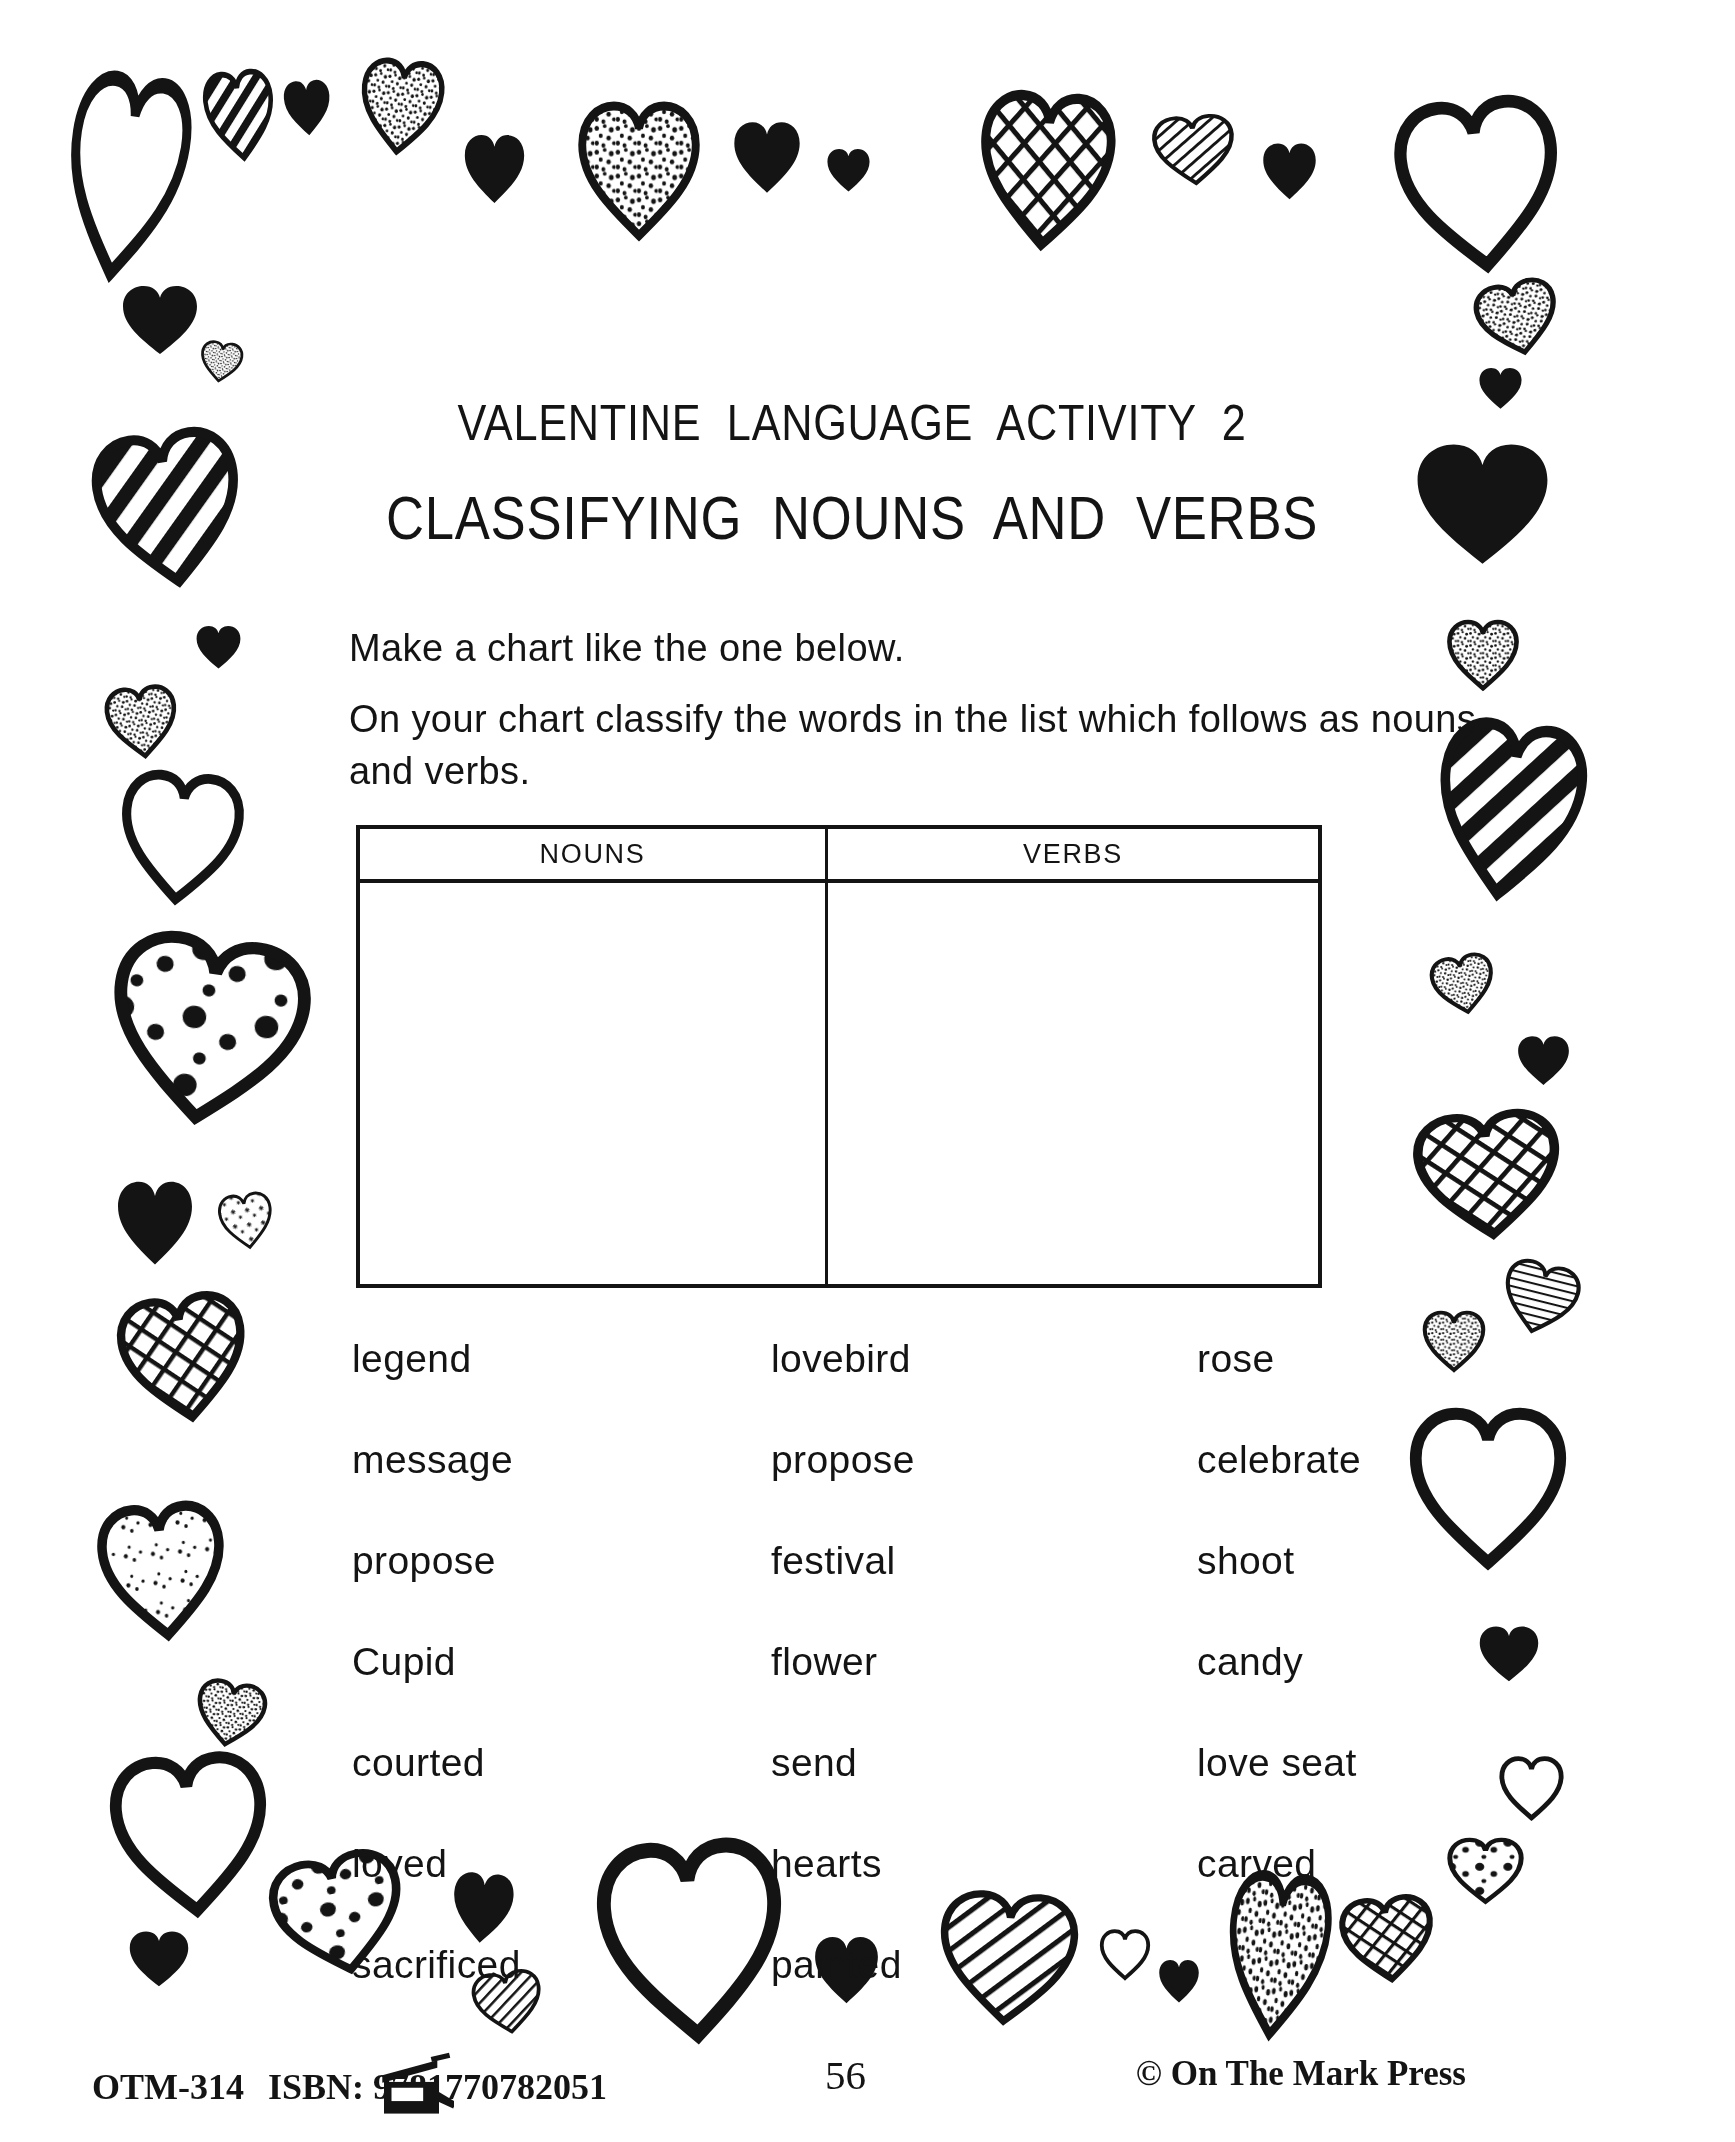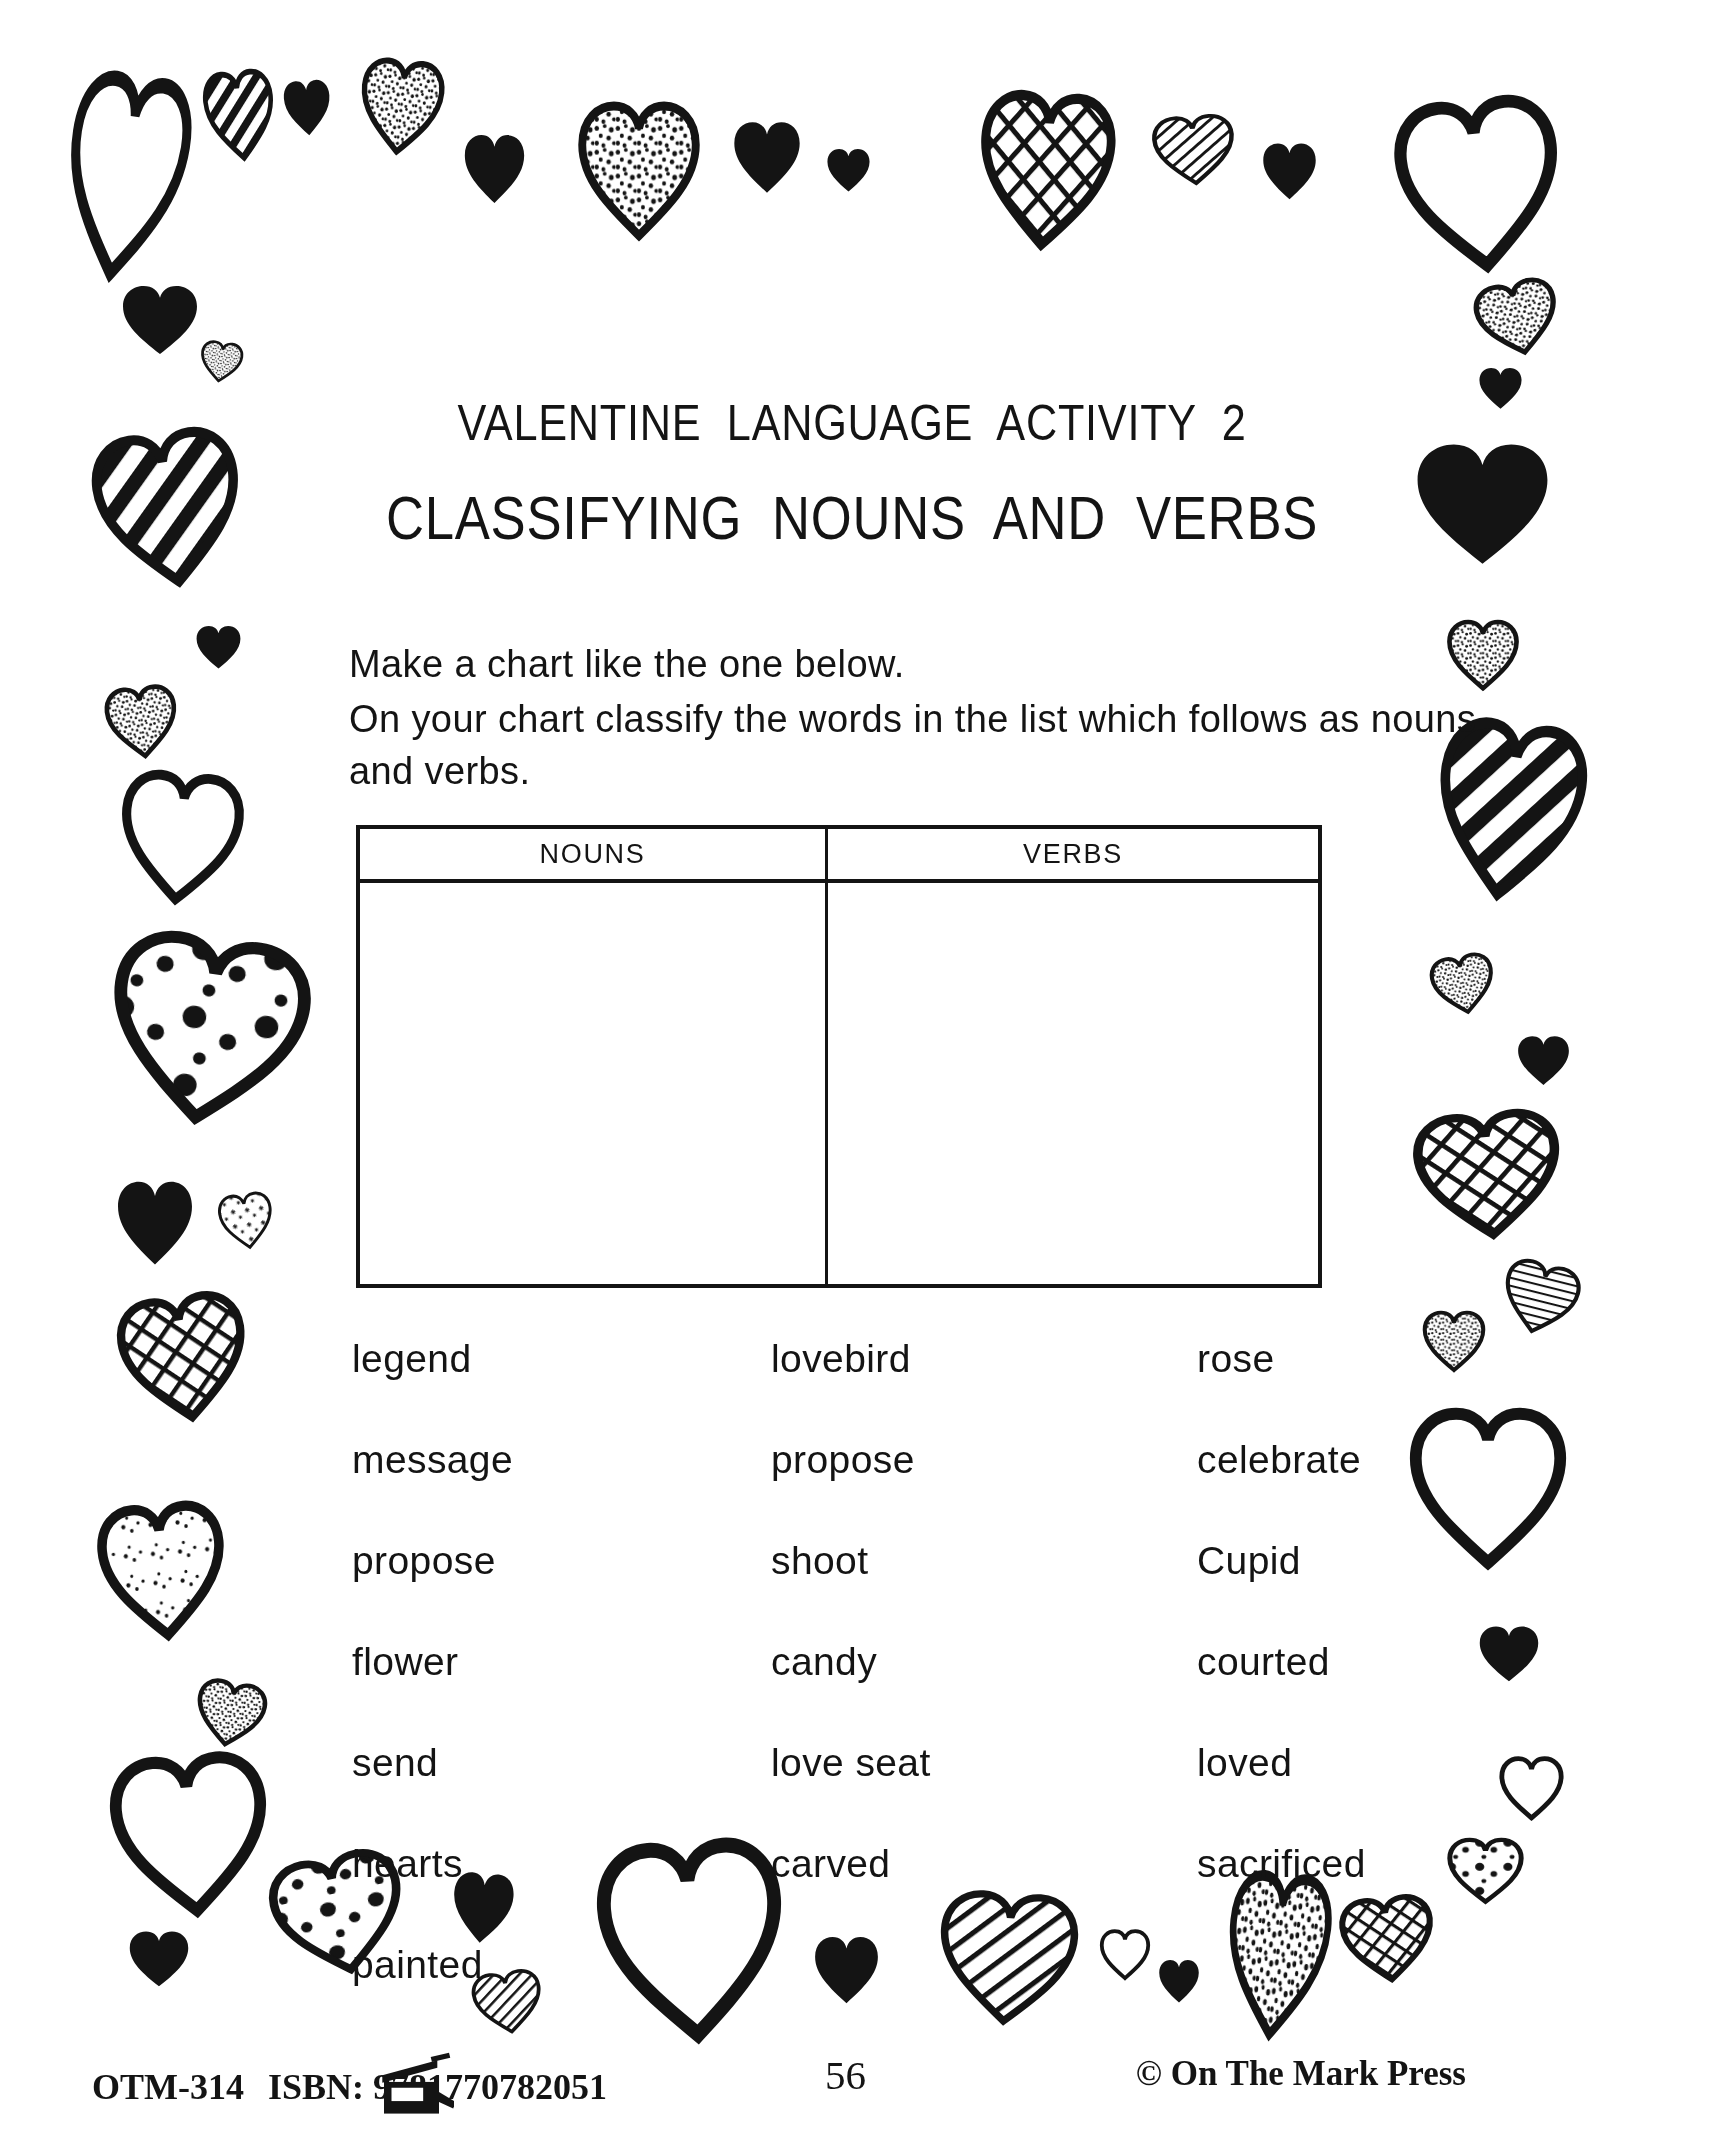--- a/index.html
+++ b/index.html
@@ -25,21 +25,21 @@
     transform:scale(0.94,1.10);
   }
   .page-subtitle{
     position:absolute;left:0;top:485px;width:1704px;
     text-align:center;
     font-size:56px;font-weight:400;
     letter-spacing:0.8px;word-spacing:15.3px;
     transform:scale(0.94,1.08);
   }
   .instr-1{
-    position:absolute;left:349px;top:643px;
+    position:absolute;left:349px;top:627px;
     font-size:38px;letter-spacing:0.4px;
   }
   .instr-2{
     position:absolute;left:349px;top:693px;width:1144px;
     font-size:38px;line-height:52px;letter-spacing:0.4px;
   }
 
   .chart-table{
     position:absolute;left:356px;top:825px;
     width:958px;height:455px;
@@ -311,20 +311,21 @@
   </div>
 
   <div class="word-grid" id="word-grid">
       <div class="cell">legend</div>
       <div class="cell">lovebird</div>
       <div class="cell">rose</div>
       <div class="cell">message</div>
       <div class="cell">propose</div>
       <div class="cell">celebrate</div>
       <div class="cell">propose</div>
+      <div class="cell">festival</div>
       <div class="cell">shoot</div>
       <div class="cell">Cupid</div>
       <div class="cell">flower</div>
       <div class="cell">candy</div>
       <div class="cell">courted</div>
       <div class="cell">send</div>
       <div class="cell">love seat</div>
       <div class="cell">loved</div>
       <div class="cell">hearts</div>
       <div class="cell">carved</div>

